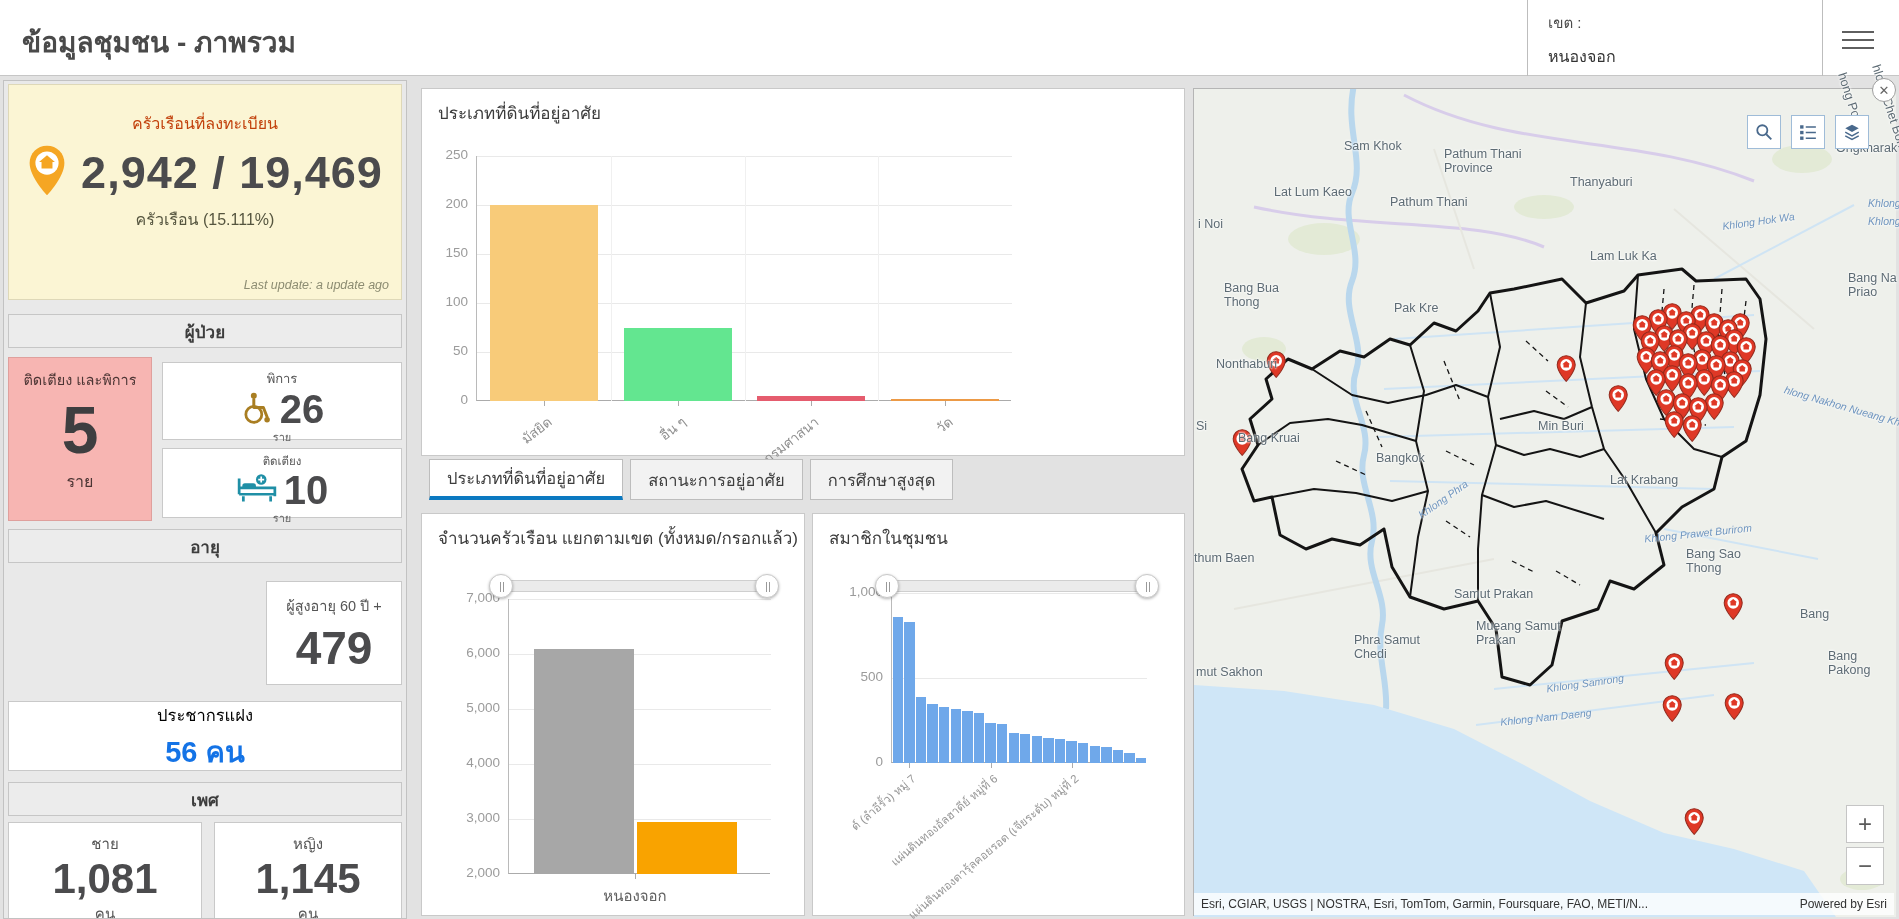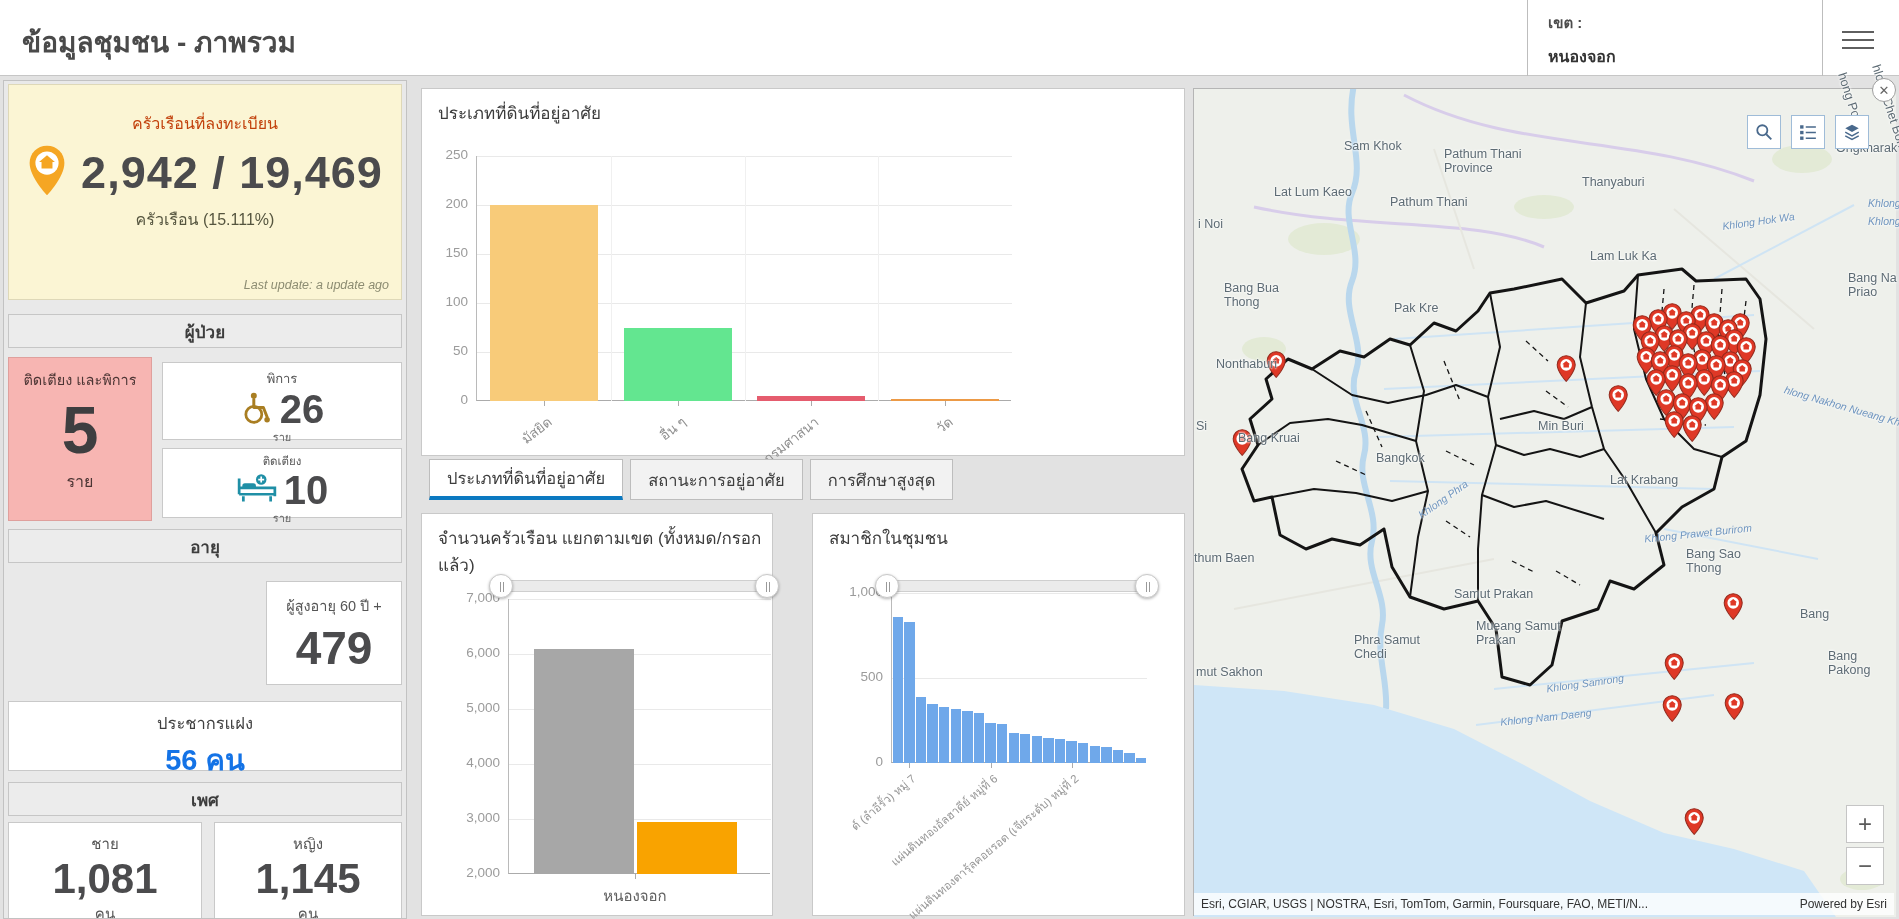--- a/index.html
+++ b/index.html
@@ -4,21 +4,21 @@
 <style>
   * { box-sizing: border-box; margin: 0; padding: 0; }
   html,body { width:1899px; height:919px; }
   body { position:relative; background:#e2e2e2; overflow:hidden;
          font-family:"Liberation Sans","DejaVu Sans",sans-serif; color:#3f3f3f; }
 
   
   .header { position:absolute; left:0; top:0; width:1899px; height:76px; background:#fff; border-bottom:1px solid #c6c6c6; }
   .title  { position:absolute; left:22px; top:20px; font-size:28px; font-weight:600; color:#4a4a4a; }
   .hdr-district { position:absolute; left:1527px; top:0; width:296px; height:76px;
-                  border-left:1px solid #bdbdbd; border-right:1px solid #bdbdbd; padding:11px 0 0 20px;font-weight:bold; }
+                  border-left:1px solid #bdbdbd; border-right:1px solid #bdbdbd; padding:11px 0 0 20px; }
   .hd-label { font-size:15px; color:#4c4c4c; }
   .hd-value { font-size:16px; color:#333; margin-top:9px; }
   .hamburger { position:absolute; left:1842px; top:25px; width:32px; height:26px; cursor:pointer; }
   .hamburger span { display:block; width:32px; height:2px; background:#5f5f5f; margin:6px 0; }
 
   
   .left-panel { position:absolute; left:3px; top:80px; width:404px; height:839px;
                 background:#e9e9e9; border:1px solid #c2c2c2; overflow:hidden; }
   .card { position:absolute; background:#fff; border:1px solid #c9c9c9; text-align:center; }
   .secbar { position:absolute; left:4px; width:394px; height:34px; background:#ececec; border:1px solid #c6c6c6;
@@ -44,33 +44,33 @@
   .bed-card { left:158px; top:367px; width:240px; height:70px; }
   .bed-card .m-label { font-size:11.5px; margin-top:3px; }
 
   .age-card .a-label { font-size:14.5px; color:#555; margin-top:12px; }
   .age-card .a-value { font-size:46px; font-weight:600; color:#4b4b4d; margin-top:4px; }
   .age1 { left:4px;  top:500px; width:112px; height:104px; }
   .age2 { left:126px; top:500px; width:126px; height:104px; }
   .age3 { left:262px; top:500px; width:136px; height:104px; }
 
   .hid-card { left:4px; top:620px; width:394px; height:70px; }
-  .hid-label { font-size:16.5px; color:#404040; margin-top:8px; }
+  .hid-label { font-size:16.5px; color:#000000; margin-top:0; }
   .hid-value { font-size:29px; font-weight:bold; color:#1473e6; margin-top:1px; }
 
   .gen-card .g-label { font-size:15px; color:#555; margin-top:9px; }
   .gen-card .g-value { font-size:42px; font-weight:600; color:#4b4b4d; line-height:46px; }
   .gen-card .g-unit { font-size:15px; color:#555; }
   .gen1 { left:4px; top:741px; width:194px; height:100px; }
   .gen2 { left:210px; top:741px; width:188px; height:100px; }
 
   
   .panel { position:absolute; background:#fff; border:1px solid #c9c9c9; }
   #c1 { left:421px; top:88px;  width:764px; height:368px; }
-  #c2 { left:421px; top:513px; width:352px; height:403px; }
+  #c2 { left:421px; top:513px; width:384px; height:403px; }
   #c3 { left:812px; top:513px; width:373px; height:403px; }
   .ctitle { position:absolute; left:16px; top:10px; font-size:17px; font-weight:500; color:#3c3c3c; }
 
   .tabs { position:absolute; left:429px; top:459px; display:flex; gap:7px; }
   .tab { height:41px; padding:0 17px; display:flex; align-items:center; background:#f2f2f2;
          border:1px solid #bdbdbd; font-size:16.5px; color:#3e3e3e; cursor:pointer; }
   .tab.active { background:#fff; border-bottom:4px solid #0b79c1; }
 
   .plot { position:absolute; border-left:1px solid #bababa; border-bottom:1px solid #ababab; }
   .grid-h { position:absolute; left:0; height:1px; background:#e9e9e9; }
@@ -441,21 +441,21 @@
         <use href="#pinsym" transform="translate(530,604) scale(0.85)"></use>
         <use href="#pinsym" transform="translate(490,719) scale(0.85)"></use>
       </g>
   </svg>
 
   <div class="map-overlay" id="mapLabels">
       <div class="mlabel" style="left: 150px; top: 50px;">Sam Khok</div>
       <div class="mlabel" style="left: 250px; top: 58px;">Pathum Thani
 Province</div>
       <div class="mlabel" style="left: 196px; top: 106px;">Pathum Thani</div>
-      <div class="mlabel" style="left: 376px; top: 86px; margin-left: 12px;">Thanyaburi</div>
+      <div class="mlabel" style="left: 376px; top: 86px;">Thanyaburi</div>
       <div class="mlabel" style="left: 642px; top: 52px;">Ongkharak</div>
       <div class="mlabel" style="left: 80px; top: 96px;">Lat Lum Kaeo</div>
       <div class="mlabel" style="left: 396px; top: 160px;">Lam Luk Ka</div>
       <div class="mlabel" style="left: 30px; top: 192px;">Bang Bua
 Thong</div>
       <div class="mlabel" style="left: 200px; top: 212px;">Pak Kre</div>
       <div class="mlabel" style="left: 22px; top: 268px;">Nonthaburi</div>
       <div class="mlabel" style="left: 44px; top: 342px;">Bang Kruai</div>
       <div class="mlabel" style="left: 344px; top: 330px;">Min Buri</div>
       <div class="mlabel" style="left: 176px; top: 362px; margin-left: 6px;">Bangkok</div>

